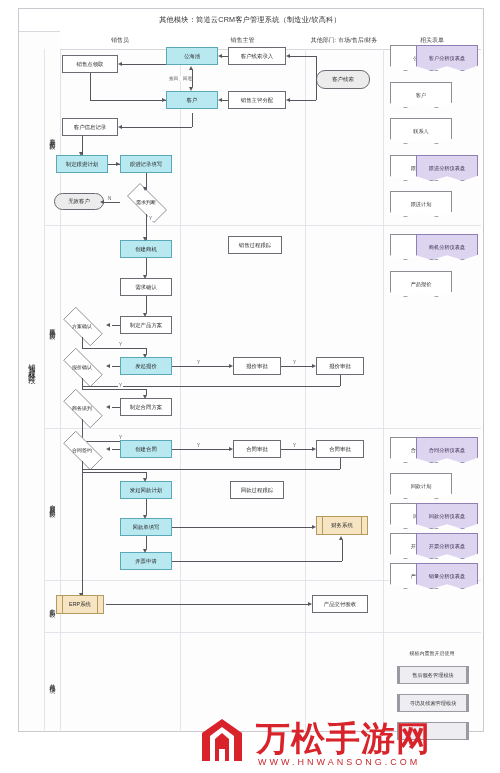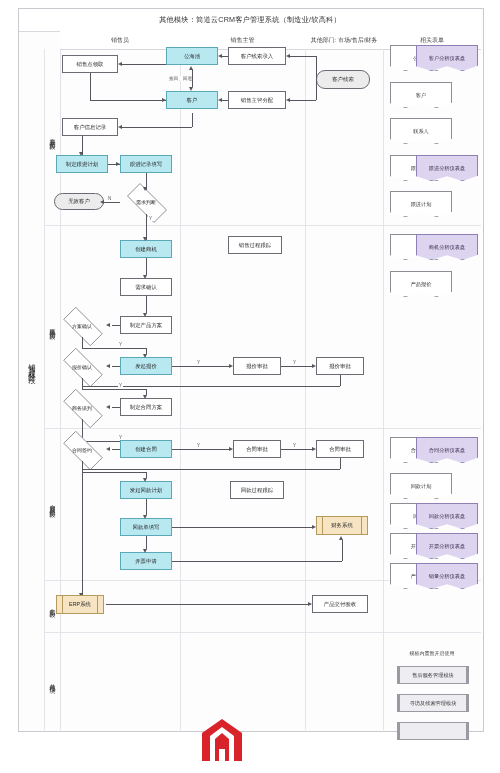--- a/index.html
+++ b/index.html
@@ -298,15 +298,17 @@
   <div class="modbox" style="left:397px;top:694px;width:72px;height:18px;">寻访及线索管理模块</div>
   <div class="modbox" style="left:397px;top:722px;width:72px;height:18px;"></div>
 
   <div class="wm">
     <svg class="wm-logo" viewBox="0 0 52 46">
       <path d="M26 2 L6 16 L6 44 L46 44 L46 16 Z" fill="#d8232a"></path>
       <path d="M26 10 L14 19 L14 44 L38 44 L38 19 Z" fill="#ffffff"></path>
       <path d="M26 16 L19 22 L19 44 L33 44 L33 22 Z" fill="#d8232a"></path>
       <rect x="23" y="32" width="6" height="12" fill="#ffffff"></rect>
     </svg>
+    <div class="wm-red">万松手游网</div>
+    <div class="wm-sub">WWW.HNWANSONG.COM</div>
   </div>
 
 </div>
 
 </body></html>

